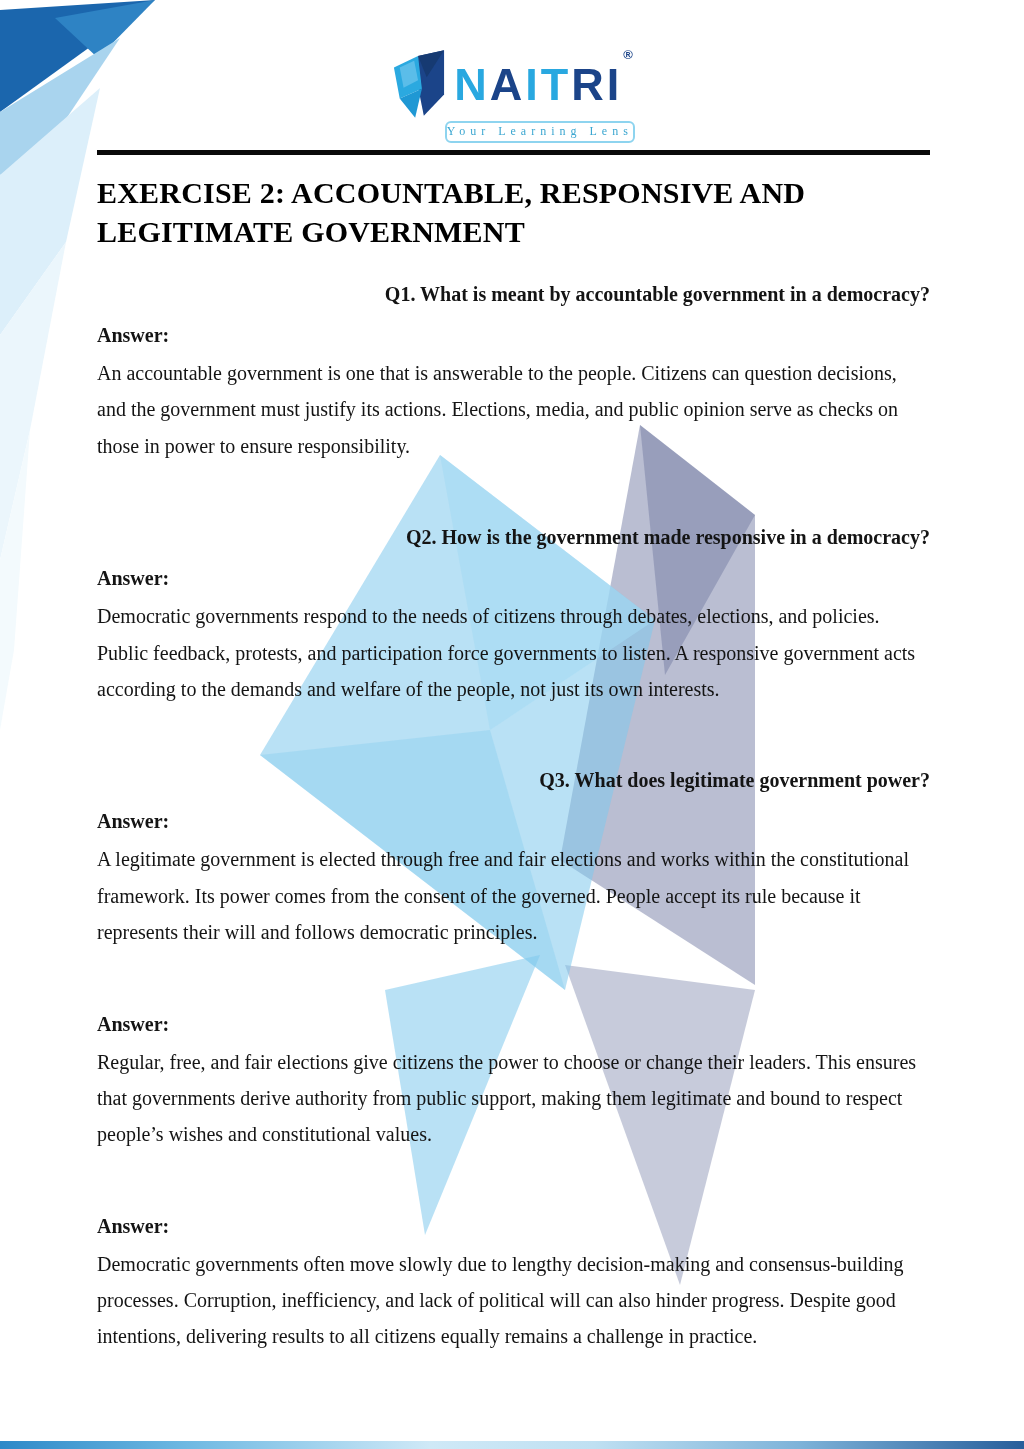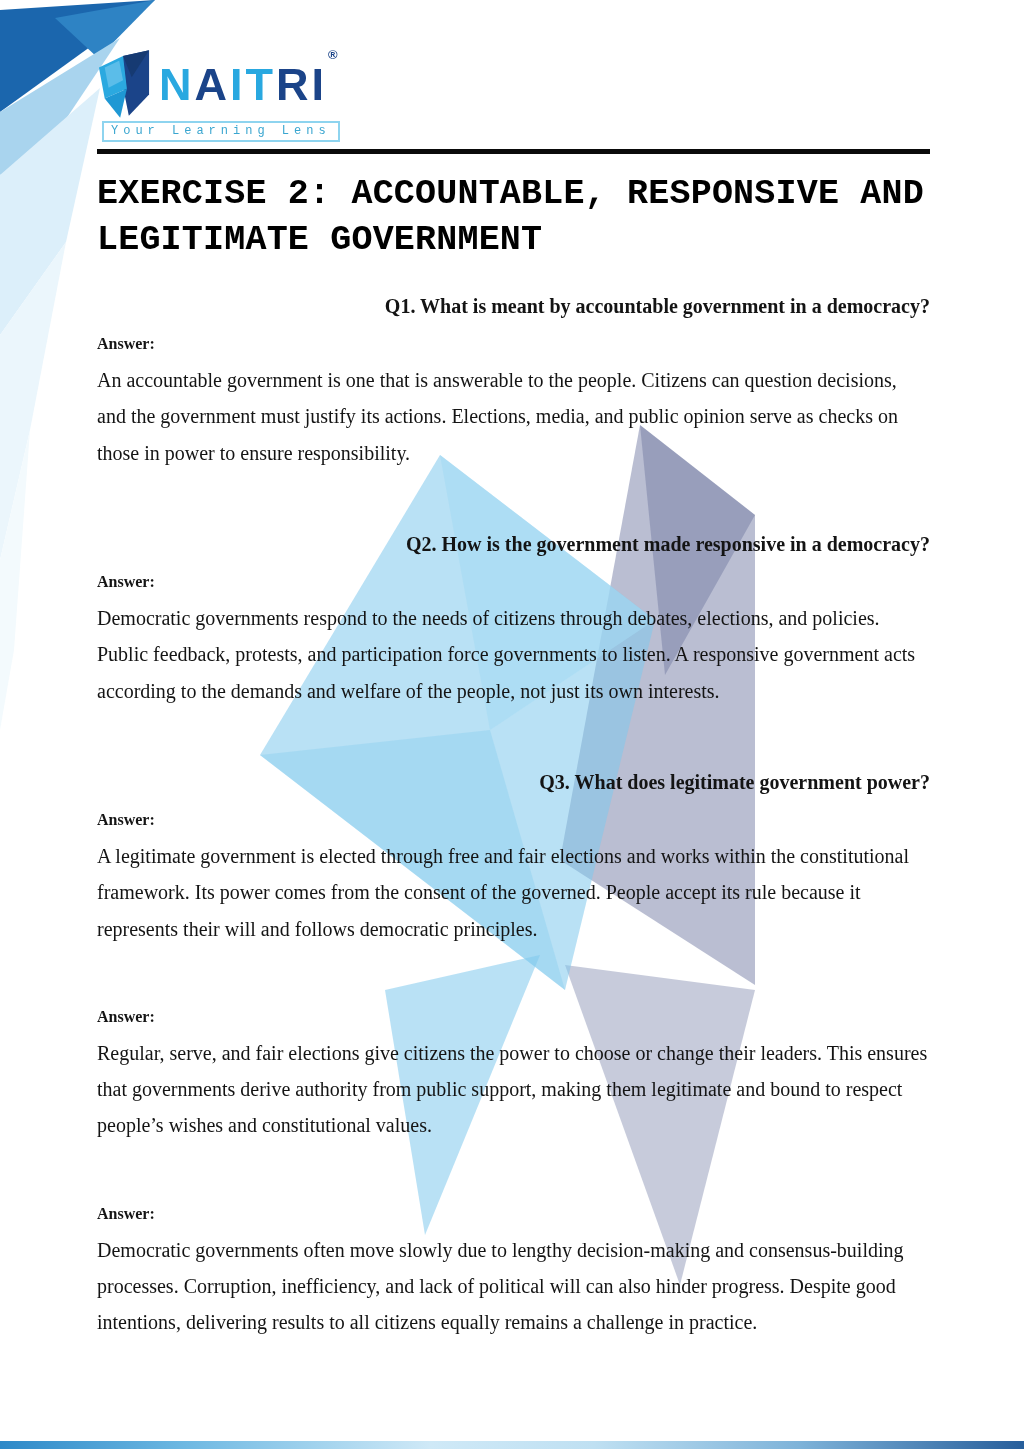--- a/index.html
+++ b/index.html
@@ -10,44 +10,44 @@
   }
   
   .corner-deco{position:absolute;left:0;top:0;z-index:0;pointer-events:none;}
   .watermark{position:absolute;left:235px;top:425px;z-index:0;pointer-events:none;}
   .footer-bar{
     position:absolute;left:0;bottom:0;width:1024px;height:8px;z-index:2;
     background:linear-gradient(to right,#2d89c8 0%,#6db8e2 18%,#cfe9f7 42%,#bfe0f2 58%,#7eb3d9 78%,#275e9b 100%);
   }
   
   .content{position:relative;z-index:1;padding:0 94px 0 97px;}
-  .header{padding-top:50px;display:flex;justify-content:flex-start;}
+  .header{padding-top:50px;display:flex;justify-content:center;}
   .logo{display:flex;flex-direction:column;align-items:flex-end;}
   .logo-row{display:flex;align-items:center;gap:8px;}
   .brand-name{
     font-family:"Liberation Sans",sans-serif;font-weight:bold;
     font-size:45px;line-height:1;letter-spacing:3px;white-space:nowrap;
   }
   .t-light{color:var(--light-blue,#29A8E0);}
   .t-dark{color:var(--navy,#1B4489);}
   .reg{font-family:"Liberation Sans",sans-serif;font-size:13px;color:var(--navy,#1B4489);vertical-align:top;position:relative;top:-14px;left:1px;}
   .tagline{
-    margin-top:3px;border:2px solid #8ed4ef;border-radius:0;
-    color:var(--tagline-blue,#3AA6D0);font-family:Liberation Mono, monospace;
-    font-size:12px;letter-spacing:5px;padding:1px 7px 2px;white-space:nowrap;
+    margin-top:3px;border:2px solid #8ed4ef;border-radius:6px;
+    color:var(--tagline-blue,#3AA6D0);font-family:Liberation Serif, serif;
+    font-size:12px;letter-spacing:5px;padding:1px 0 2px;white-space:nowrap;
   }
   .rule{height:5px;background:var(--rule-black,#0a0a0a);margin-top:7px;}
   .title{
-    margin:18px 0 0;font-size:35px;font-weight:bold;color:#000;
-    line-height:1.3;letter-spacing:0.2px;max-width:850px;font-family:Liberation Mono, monospace;
+    margin:18px 0 0;font-size:30px;font-weight:bold;color:#000;
+    line-height:1.3;letter-spacing:0.2px;max-width:850px;
   }
   .qa{margin-top:60px;}
   .qa:first-of-type{margin-top:30px;}
   .question{font-size:20px;font-weight:bold;margin:0;line-height:1.3;text-align:right;}
-  .answer-label{font-size:16px;font-weight:bold;margin:15px 0 0;line-height:1.3;}
+  .answer-label{font-size:20px;font-weight:bold;margin:15px 0 0;line-height:1.3;}
   .answer{font-size:20px;margin:7px 0 0;line-height:1.82;max-width:840px;}
 </style>
 </head>
 <body>
 
 <div class="page">
 
   <svg class="corner-deco" width="200" height="900" viewBox="0 0 200 900" aria-hidden="true">
     <polygon points="0,10 155,0 0,112" fill="#1b66ad"></polygon>
     <polygon points="55,18 155,0 98,58" fill="#2e83c4"></polygon>
@@ -103,21 +103,21 @@
     </section>
 
     <section class="qa">
       <p class="question">Q3. What does legitimate government power?</p>
       <p class="answer-label">Answer:</p>
       <p class="answer">A legitimate government is elected through free and fair elections and works within the constitutional framework. Its power comes from the consent of the governed. People accept its rule because it represents their will and follows democratic principles.</p>
     </section>
 
     <section class="qa">
       <p class="answer-label">Answer:</p>
-      <p class="answer">Regular, serve, and fair elections give citizens the power to choose or change their leaders. This ensures that governments derive authority from public support, making them legitimate and bound to respect people’s wishes and constitutional values.</p>
+      <p class="answer">Regular, free, and fair elections give citizens the power to choose or change their leaders. This ensures that governments derive authority from public support, making them legitimate and bound to respect people’s wishes and constitutional values.</p>
     </section>
 
     <section class="qa">
       <p class="answer-label">Answer:</p>
       <p class="answer">Democratic governments often move slowly due to lengthy decision-making and consensus-building processes. Corruption, inefficiency, and lack of political will can also hinder progress. Despite good intentions, delivering results to all citizens equally remains a challenge in practice.</p>
     </section>
 
   </div>
 
   <div class="footer-bar"></div>

